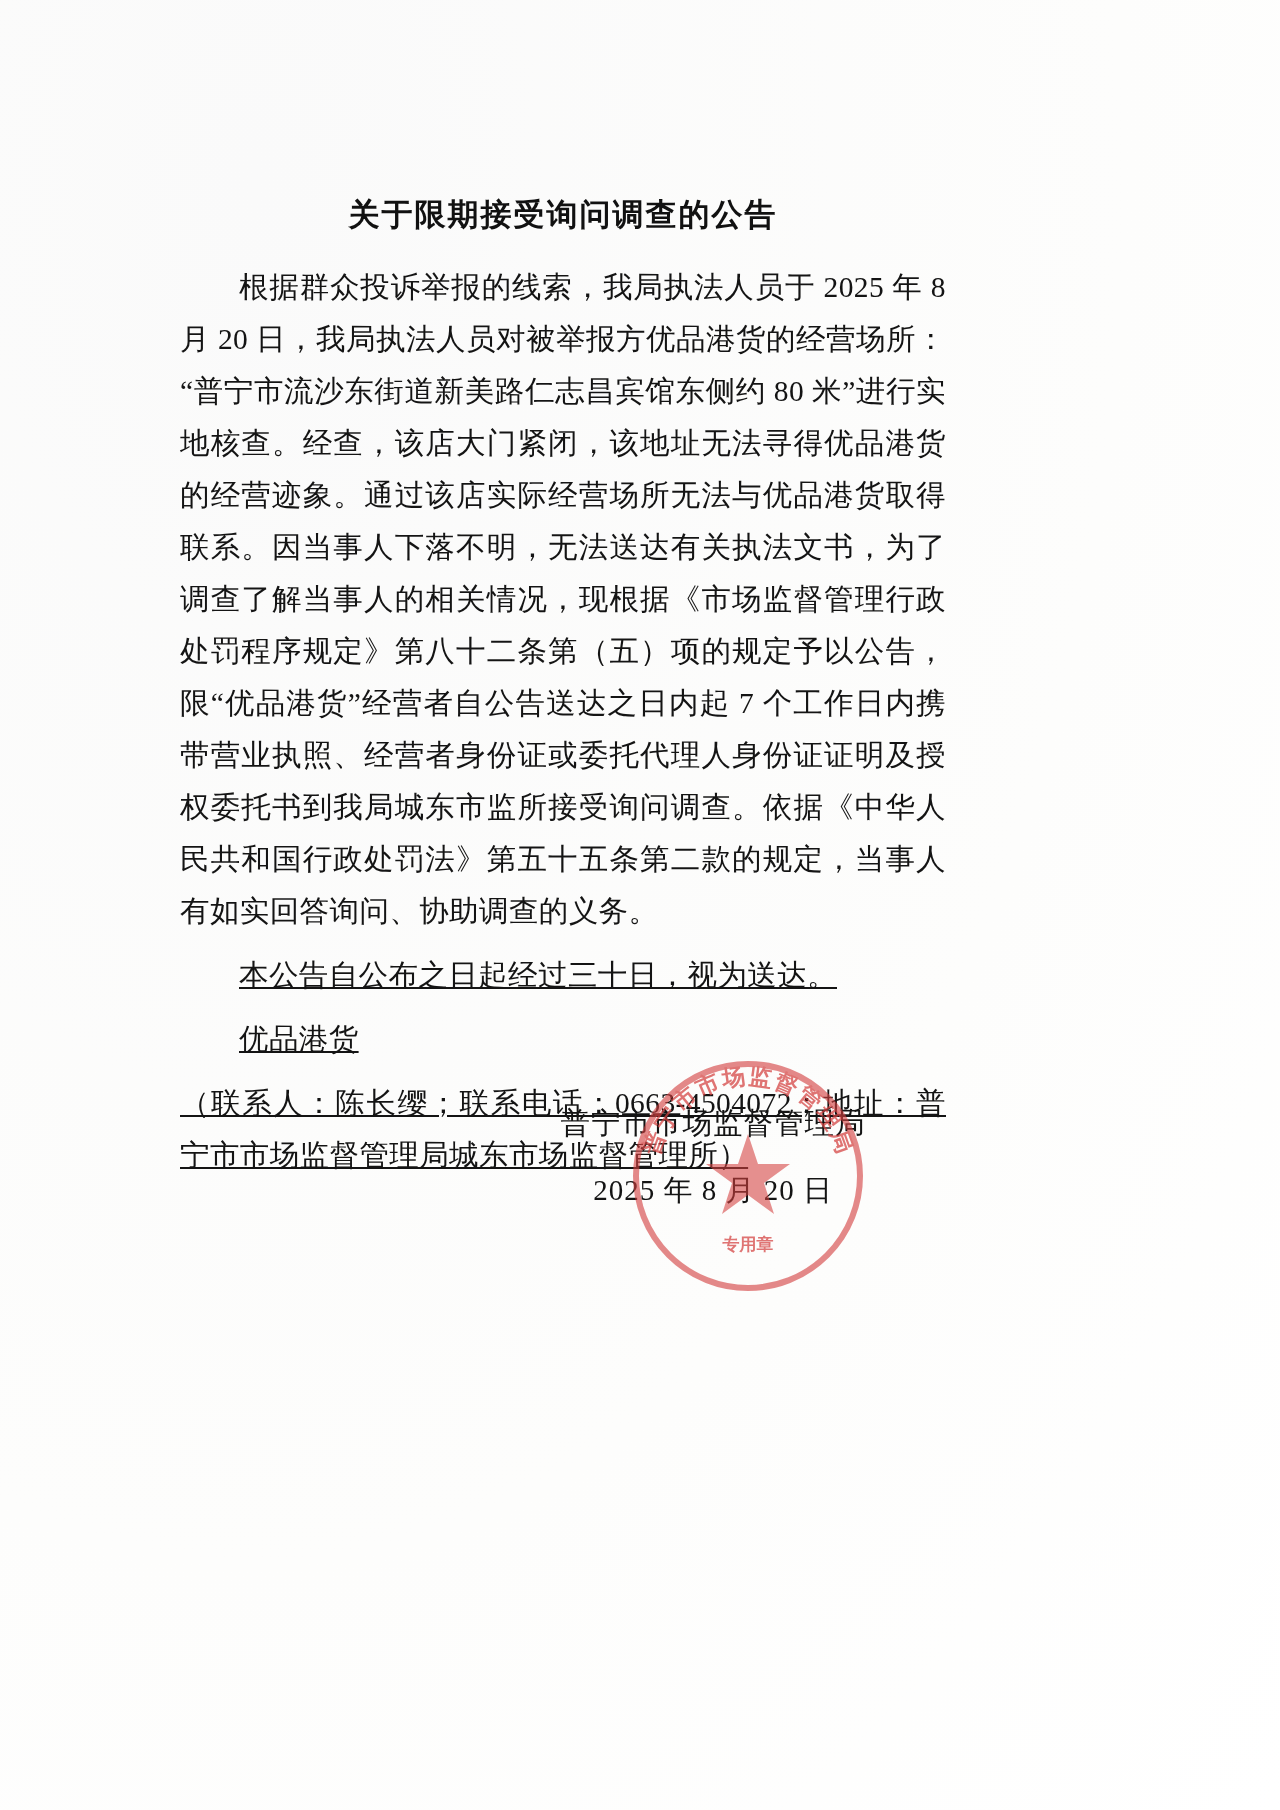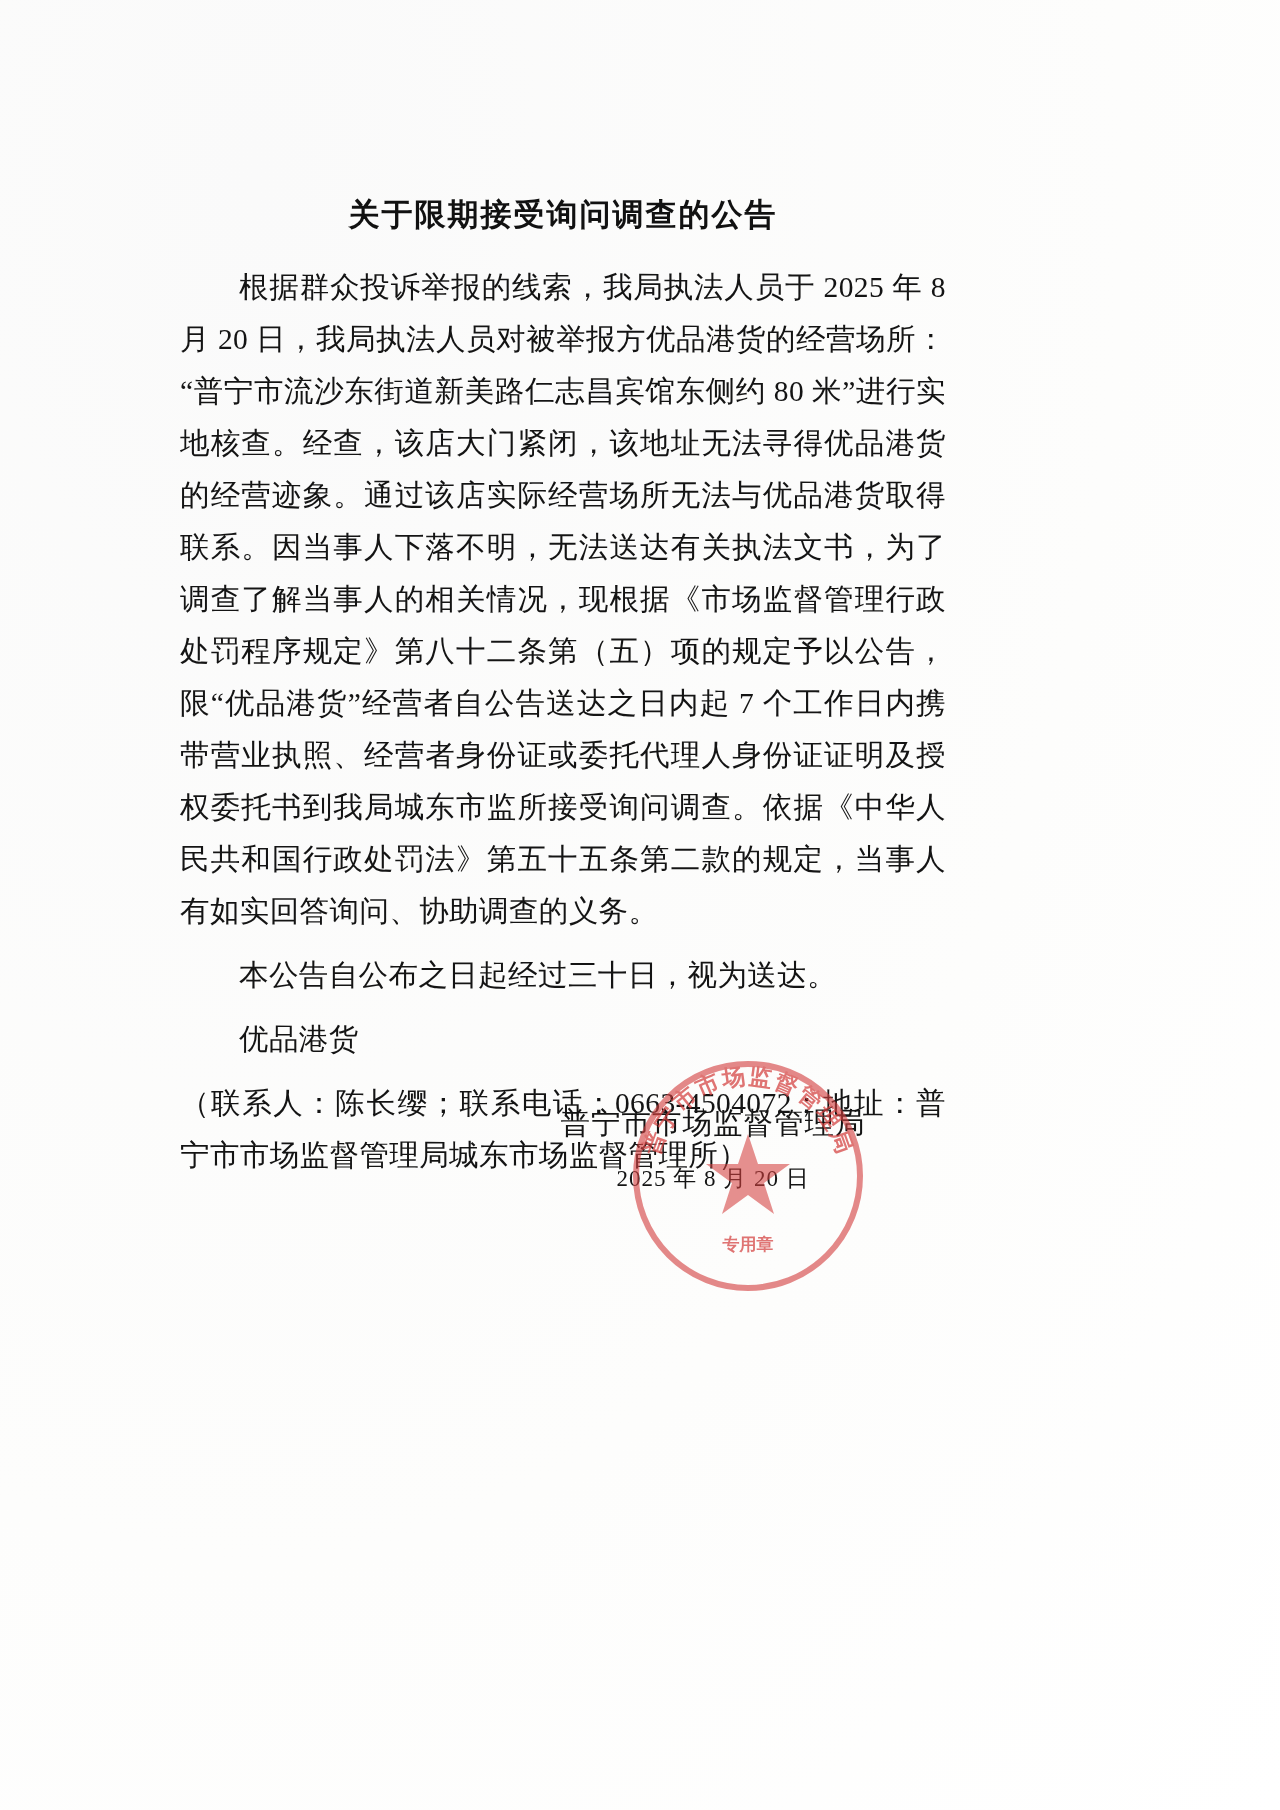--- a/index.html
+++ b/index.html
@@ -54,20 +54,21 @@
     text-indent: 2em;
     margin: 12px;
     letter-spacing: 0.4px;
     font-family: "Liberation Serif", "DejaVu Serif", serif;
   }
   .para.no-indent {
     text-indent: 0;
   }
   .para + .para {
     margin-top: 2px;
+    text-decoration: underline;
   }
   .sign-block {
     position: absolute;
     left: 168px;
     top: 1100px;
     width: 790px;
     text-align: center;
   }
   .sign-inner {
     display: inline-block;
@@ -75,25 +76,25 @@
     margin-left: 300px;
   }
   .sign-org {
     font-size: 29.5px;
     line-height: 46px;
     color: #141414;
     letter-spacing: 1px;
     white-space: nowrap;
   }
   .sign-date {
-    font-size: 23px;
+    font-size: 29px;
     line-height: 46px;
     color: #141414;
     letter-spacing: 1px;
-    margin-top: 10px;
+    margin-top: 21px;
     white-space: nowrap;
   }
   
   #seal {
     position: absolute;
     left: 622px;
     top: 1050px;
     width: 252px;
     height: 252px;
     pointer-events: none;

